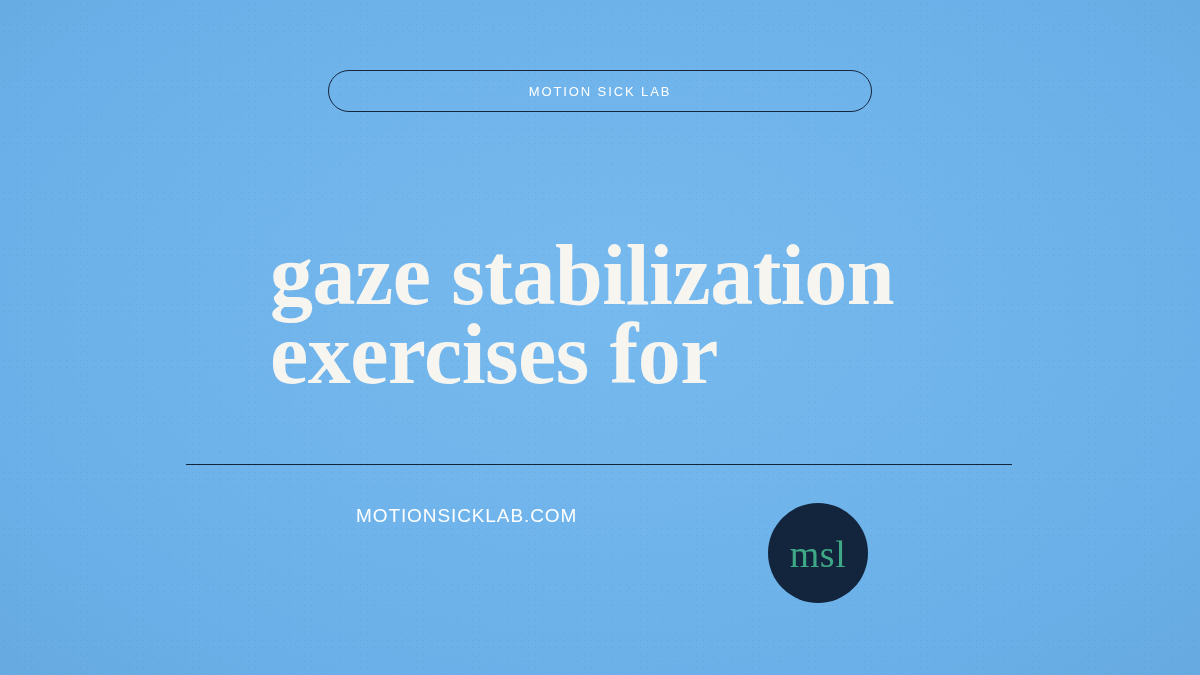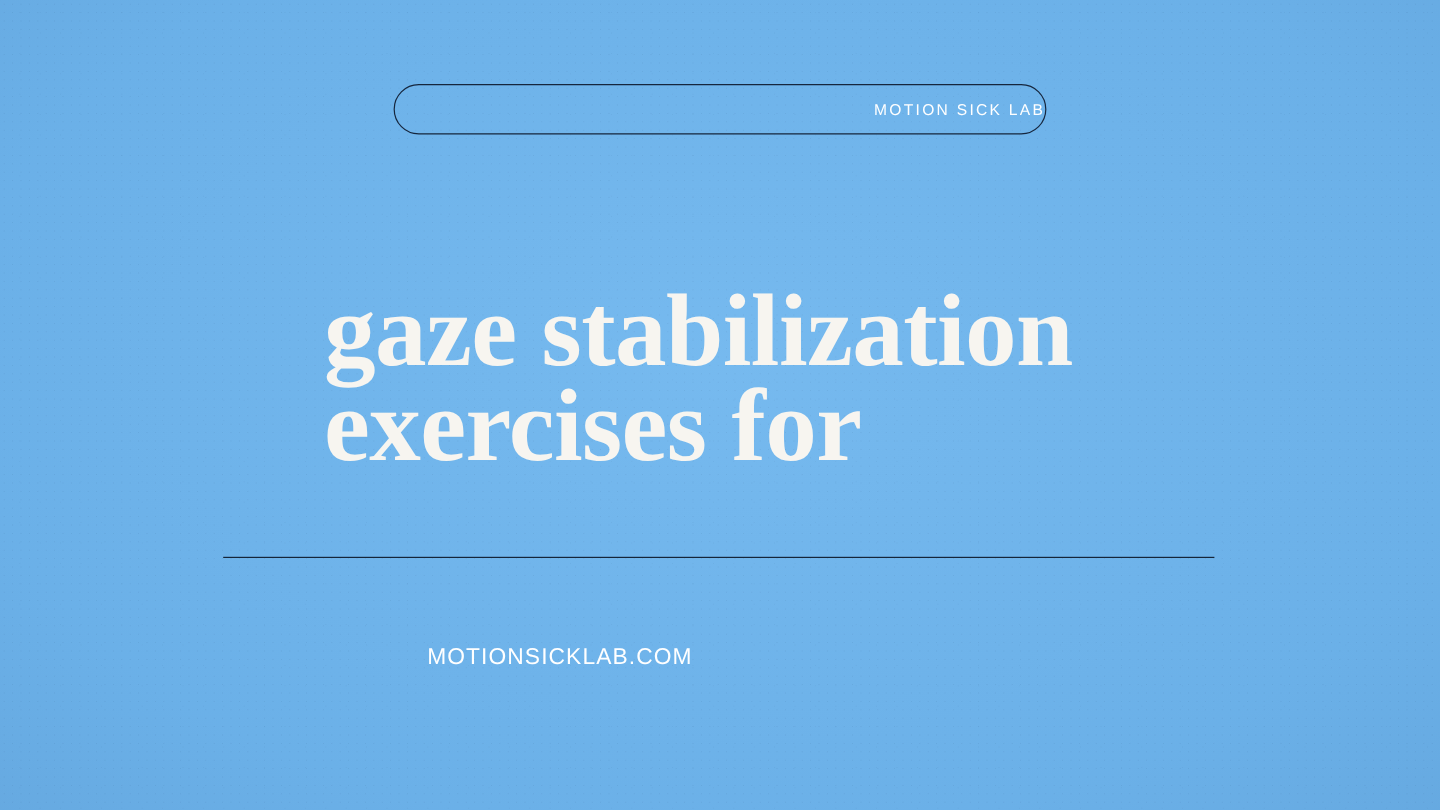--- a/index.html
+++ b/index.html
@@ -48,21 +48,21 @@
     position: absolute;
     left: 328px;
     top: 70px;
     width: 544px;
     height: 42px;
     box-sizing: border-box;
     border: 1.3px solid #16263d;
     border-radius: 24px;
     display: flex;
     align-items: center;
-    justify-content: flex-end;
+    justify-content: center;
   }
   .pill-label {
     font-family: "Liberation Sans", sans-serif;
     font-size: 13px;
     font-weight: 400;
     letter-spacing: 1.9px;
     color: #ffffff;
     text-transform: uppercase;
     white-space: nowrap;
   }
@@ -89,21 +89,21 @@
     top: 464px;
     width: 826px;
     height: 0;
     border-top: 1.6px solid #152539;
   }
 
   
   .url {
     position: absolute;
     left: 356px;
-    top: 537px;
+    top: 505px;
     font-family: "Liberation Sans", sans-serif;
     font-size: 19px;
     letter-spacing: 0.9px;
     color: #ffffff;
     white-space: nowrap;
   }
 
   .logo-badge {
     position: absolute;
     left: 768px;
@@ -140,14 +140,17 @@
 
   <h1 class="headline">
     <span class="ln">gaze stabilization</span>
     <span class="ln">exercises for</span>
   </h1>
 
   <div class="rule"></div>
 
   <div class="url">MOTIONSICKLAB.COM</div>
 
+  <div class="logo-badge">
+    <span class="logo-mark">msl</span>
+  </div>
 
 </div>
 
 </body></html>

